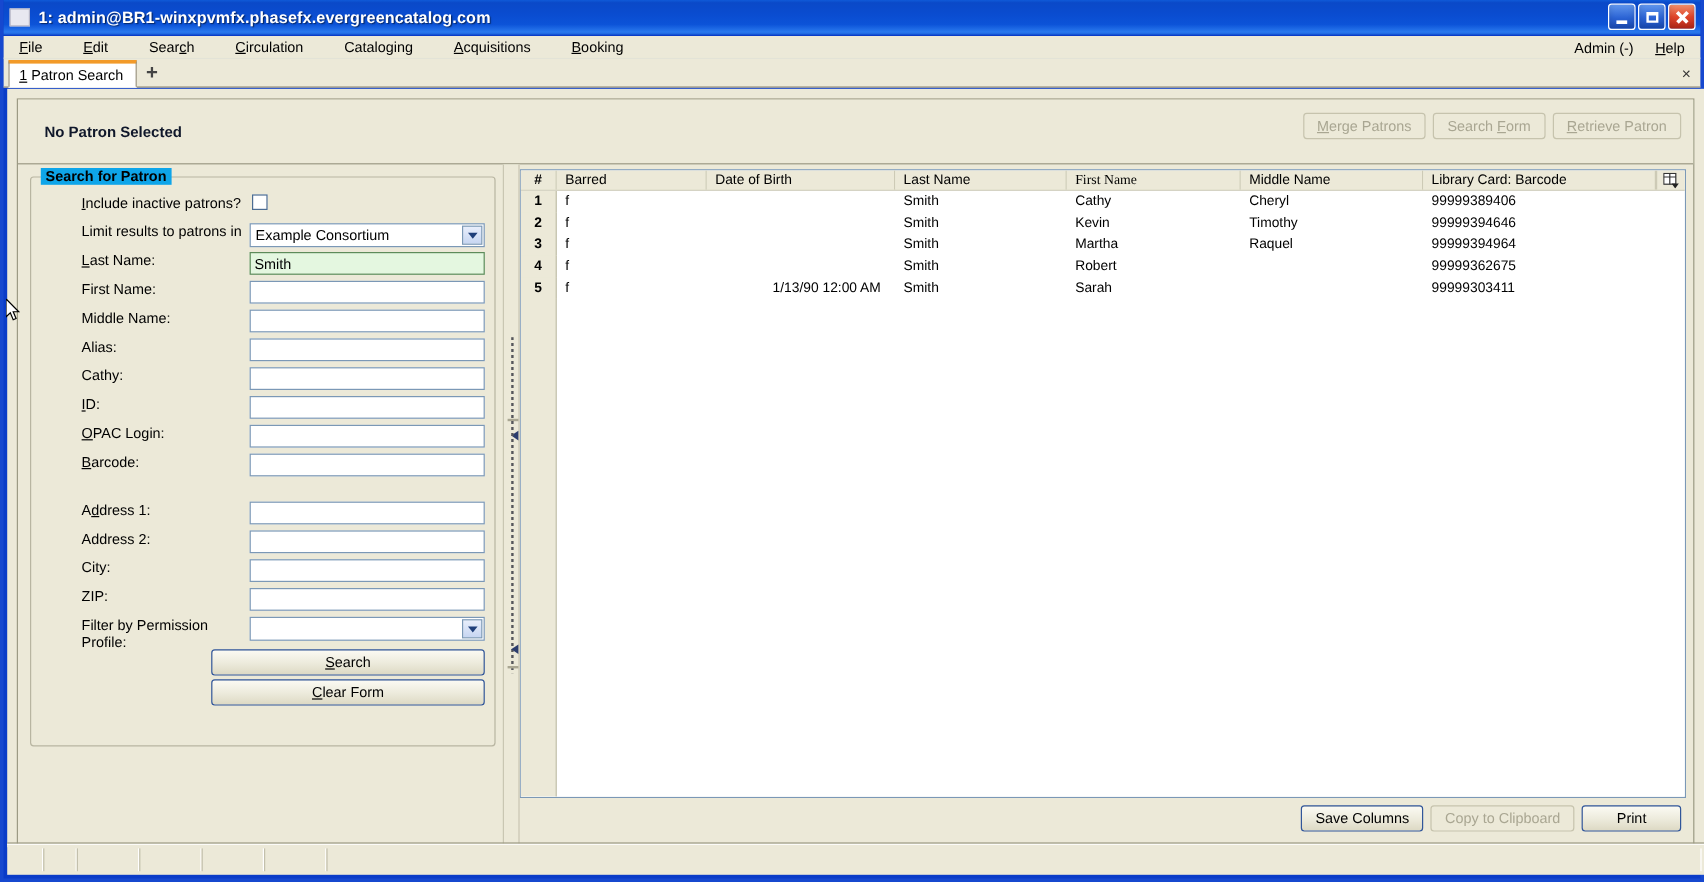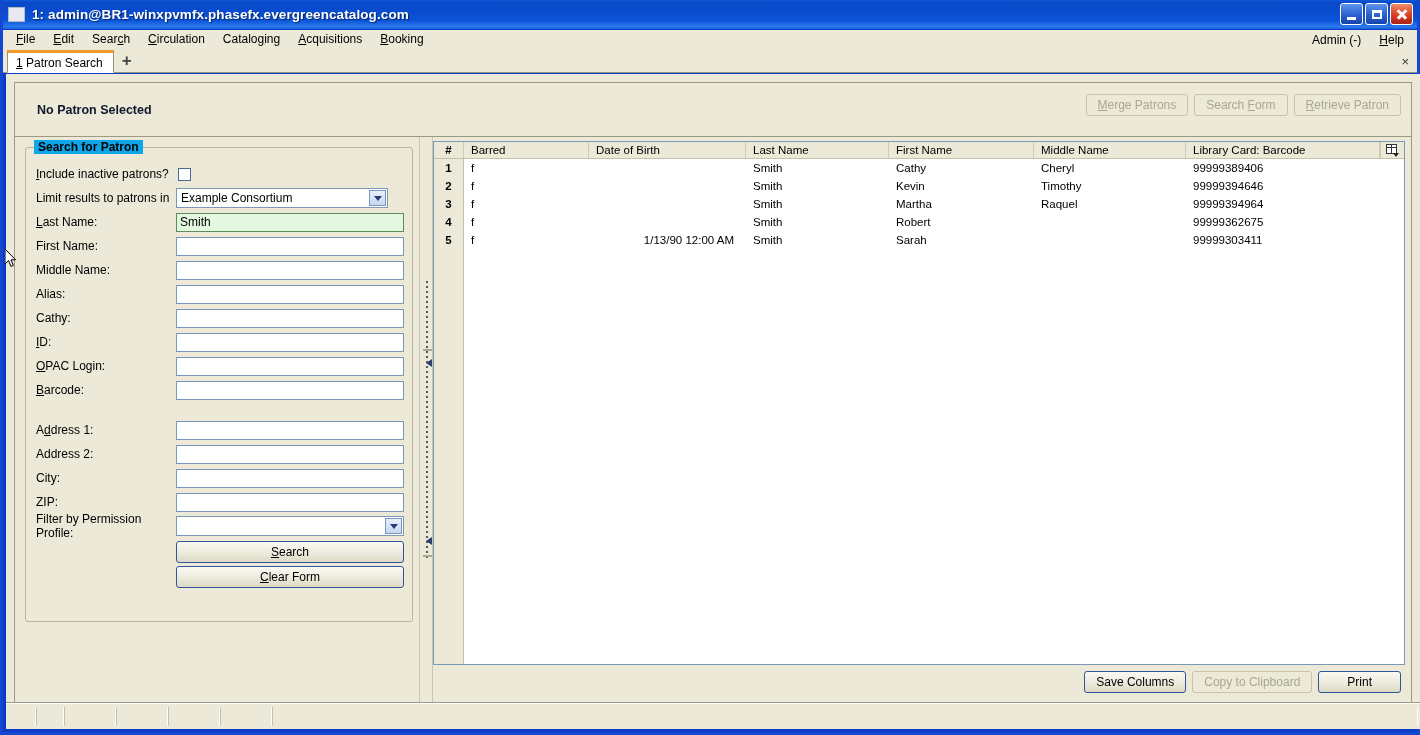--- a/index.html
+++ b/index.html
@@ -78,20 +78,21 @@
   
   #menubar {
     height: 19px;
     background: #ece9d8;
     display: flex; align-items: center;
     padding: 0 4px;
     font-size: 12px;
     color: #000;
     position: relative;
     border-bottom: 1px solid #ece9d8;
+    gap: 16px;
   }
   .menu-item {
     padding: 1px 9px;
     cursor: default;
     white-space: nowrap;
   }
   #menubar-right {
     position: absolute; right: 4px; top: 0;
     display: flex; align-items: center; height: 19px;
   }
@@ -210,23 +211,24 @@
     padding: 14px 8px 12px 8px;
     height: 475px;
   }
   #groupbox-title {
     position: absolute; top: -8px; left: 8px;
     background: #0ea5e9;
     padding: 0 4px;
     font-weight: bold; font-size: 12px;
   }
   .frow {
-    display: flex; align-items: center;
+    display: flex; 
     height: 24px;
     margin-bottom: 0px;
+    margin-left: 32px;
   }
   .flabel {
     width: 142px; flex: none;
     font-size: 12px; color: #000;
     padding-left: 2px;
   }
   .finput {
     width: 236px; height: 19px;
     border: 1px solid #7b98b6;
     background: #ffffff;
@@ -593,21 +595,21 @@
           <div class="sp-tick t2"></div>
         </div>
 
         <div id="right-pane">
           <div id="grid-wrap">
             <div id="grid-head">
                 <div class="hcell num" style="width: 30px;">#</div>
                 <div class="hcell" style="width: 125px;">Barred</div>
                 <div class="hcell" style="width: 157px;">Date of Birth</div>
                 <div class="hcell" style="width: 143px;">Last Name</div>
-                <div class="hcell" style="width: 145px;">First Name</div>
+                <div class="hcell" style="width: 145px; font-family: Liberation Serif, serif;">First Name</div>
                 <div class="hcell" style="width: 152px;">Middle Name</div>
                 <div class="hcell" style="width: 190px; flex: 1 1 0%;">Library Card: Barcode</div>
                 <div id="colpicker">
                   <svg width="14" height="13" viewBox="0 0 14 13">
                     <rect x="0.5" y="0.5" width="10" height="9" fill="#fff" stroke="#333"></rect>
                     <line x1="0.5" y1="3.5" x2="10.5" y2="3.5" stroke="#333"></line>
                     <line x1="5.5" y1="0.5" x2="5.5" y2="9.5" stroke="#333"></line>
                     <polygon points="7,9 13,9 10,13" fill="#222"></polygon>
                   </svg>
                 </div>

